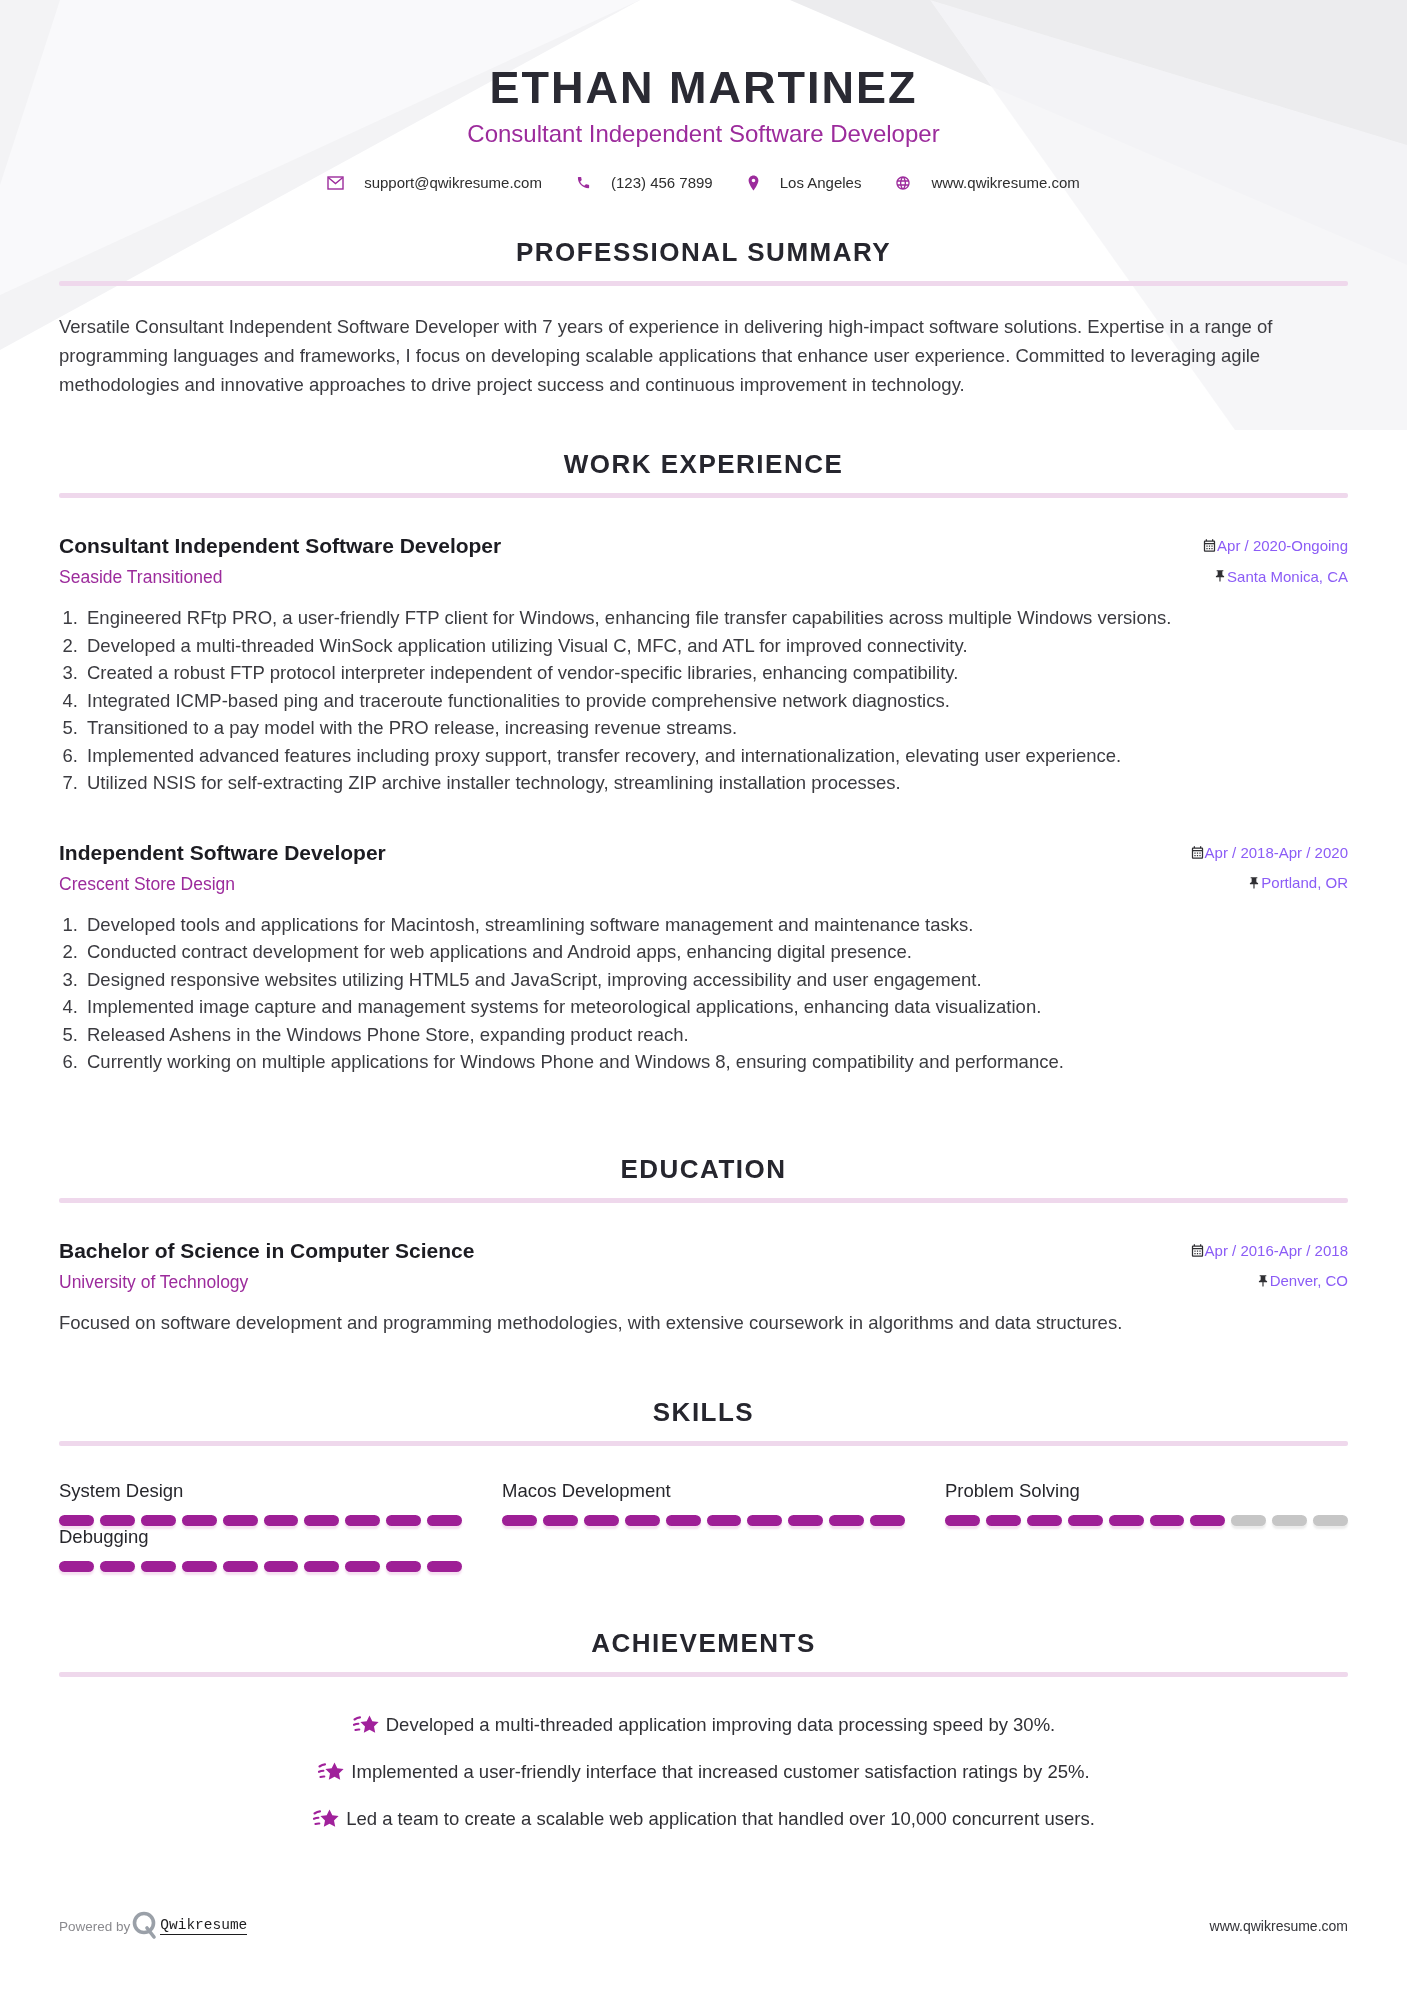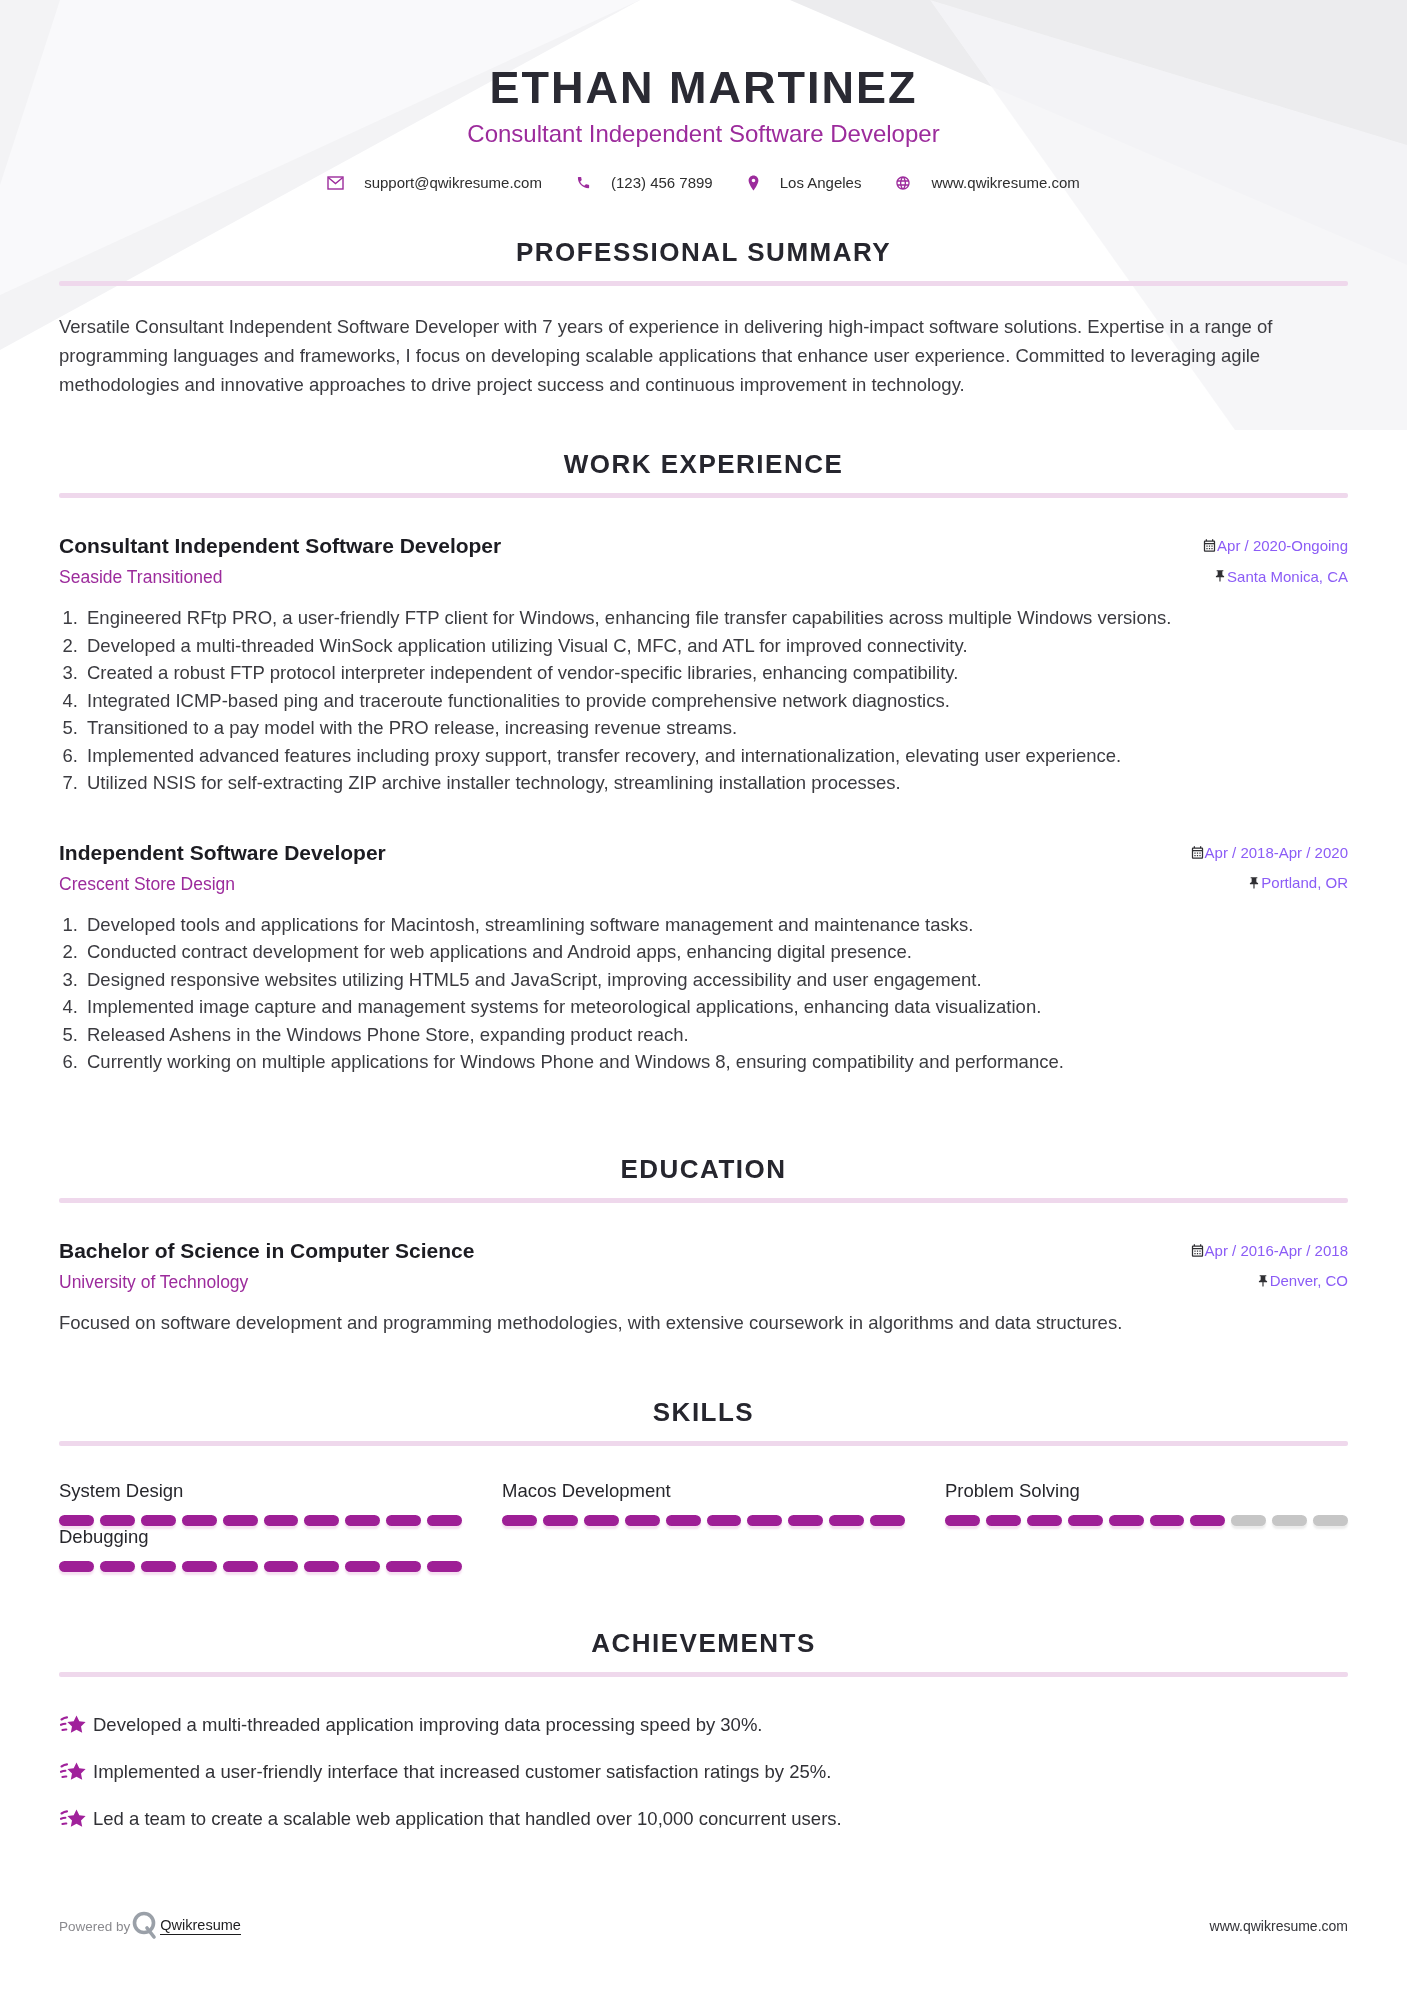--- a/index.html
+++ b/index.html
@@ -113,40 +113,41 @@
     height: 11px;
     border-radius: 5.5px;
     box-shadow: 0 3px 2px rgba(214, 128, 196, 0.25);
   }
   .seg.filled { background: var(--skillFilled); }
   .seg.empty  { background: var(--skillEmpty); box-shadow: 0 3px 2px rgba(160,160,160,0.2); }
 
   
   .ach-head { margin-top: 56px; }
   .ach-list { margin-top: 34px; }
-  .ach-item { display: flex; align-items: center; gap: 4px; margin-bottom: 19px; }
+  .ach-item { display: flex; align-items: center; gap: 4px; margin-bottom: 19px; justify-content: center; }
   .ach-item svg { flex: 0 0 auto; display: block; }
   .ach-text { font-size: 18.5px; color: #313136; }
 
   
   .footer {
     position: absolute;
     left: 59px; right: 59px; bottom: 48px;
     display: flex;
     justify-content: space-between;
     align-items: center;
   }
   .footer-left { display: flex; align-items: center; }
   .powered-by { font-size: 13.5px; color: #8a8a8e; }
   .brand-link {
     font-size: 14.5px;
     color: #1d1d1f;
     border-bottom: 1.5px solid #1d1d1f;
     padding-bottom: 1px;
     cursor: pointer;
+    font-family: Liberation Mono, monospace;
   }
   .footer-site { font-size: 14px; color: #333338; cursor: pointer; }
 </style>
 </head>
 <body>
 
 <div class="page">
 
   <svg class="bg-pattern" width="1407" height="430" viewBox="0 0 1407 430">
     <polygon points="0,0 640,0 0,350" fill="#f3f3f5"></polygon>

